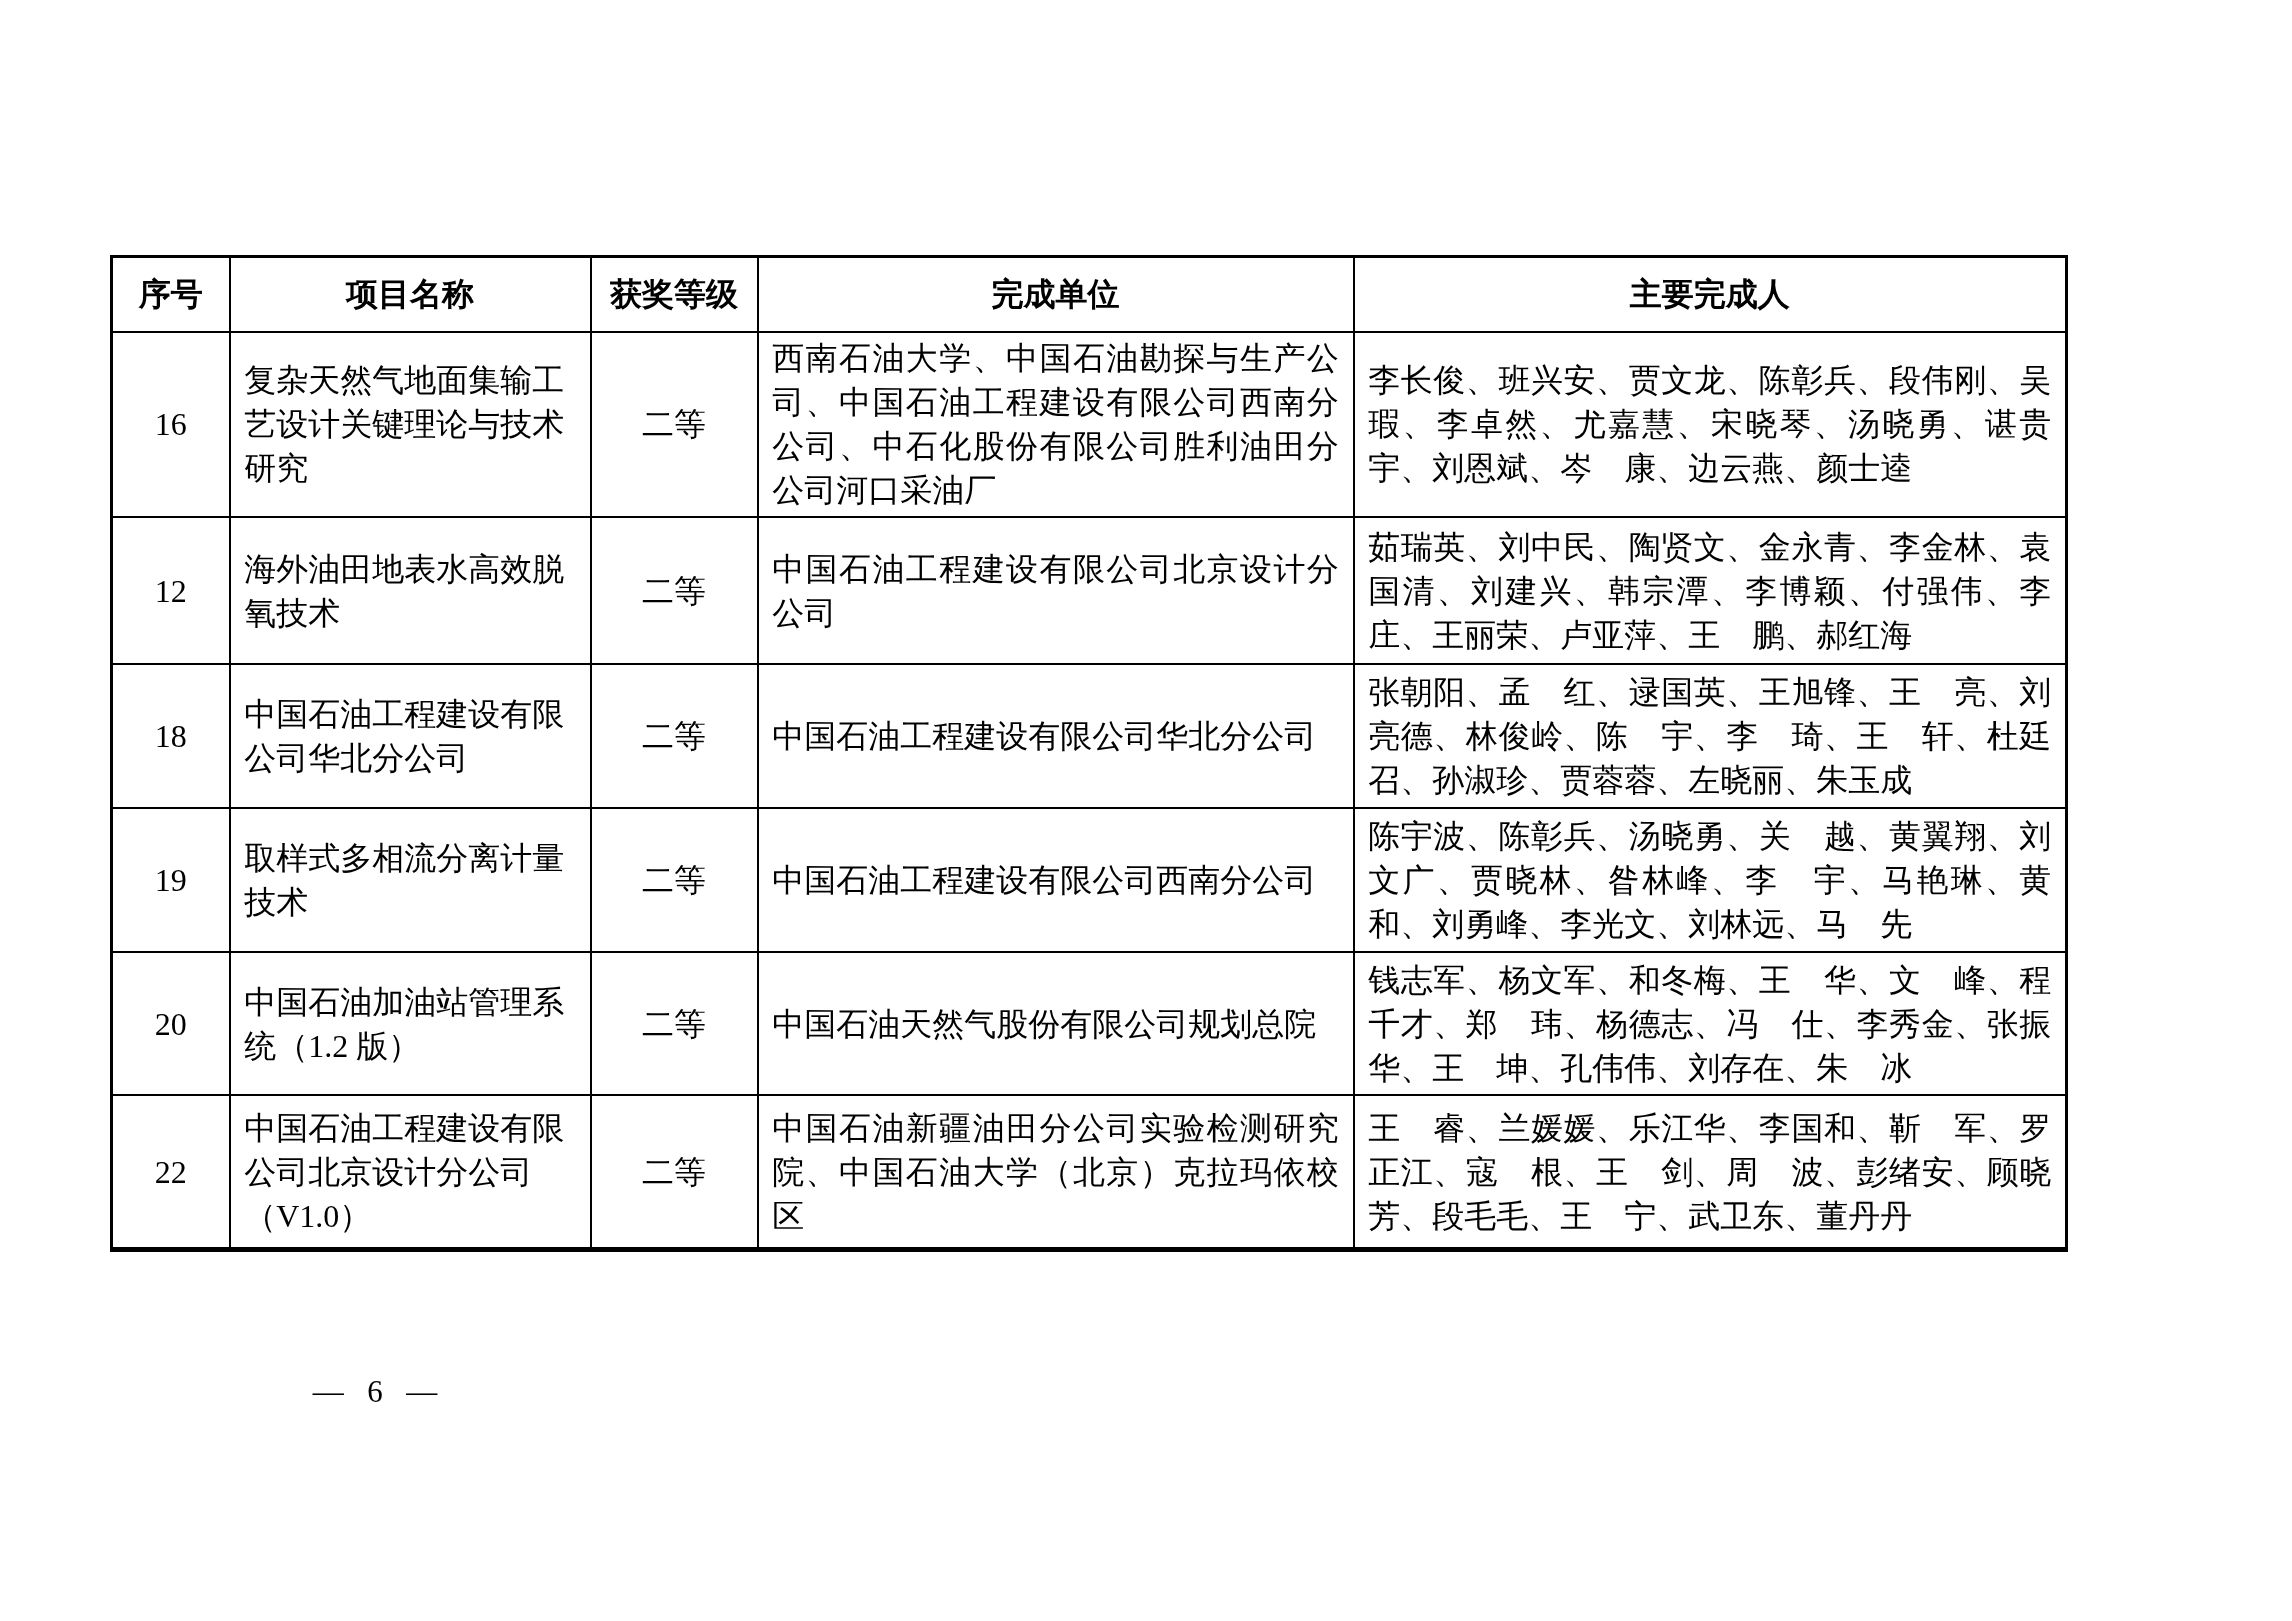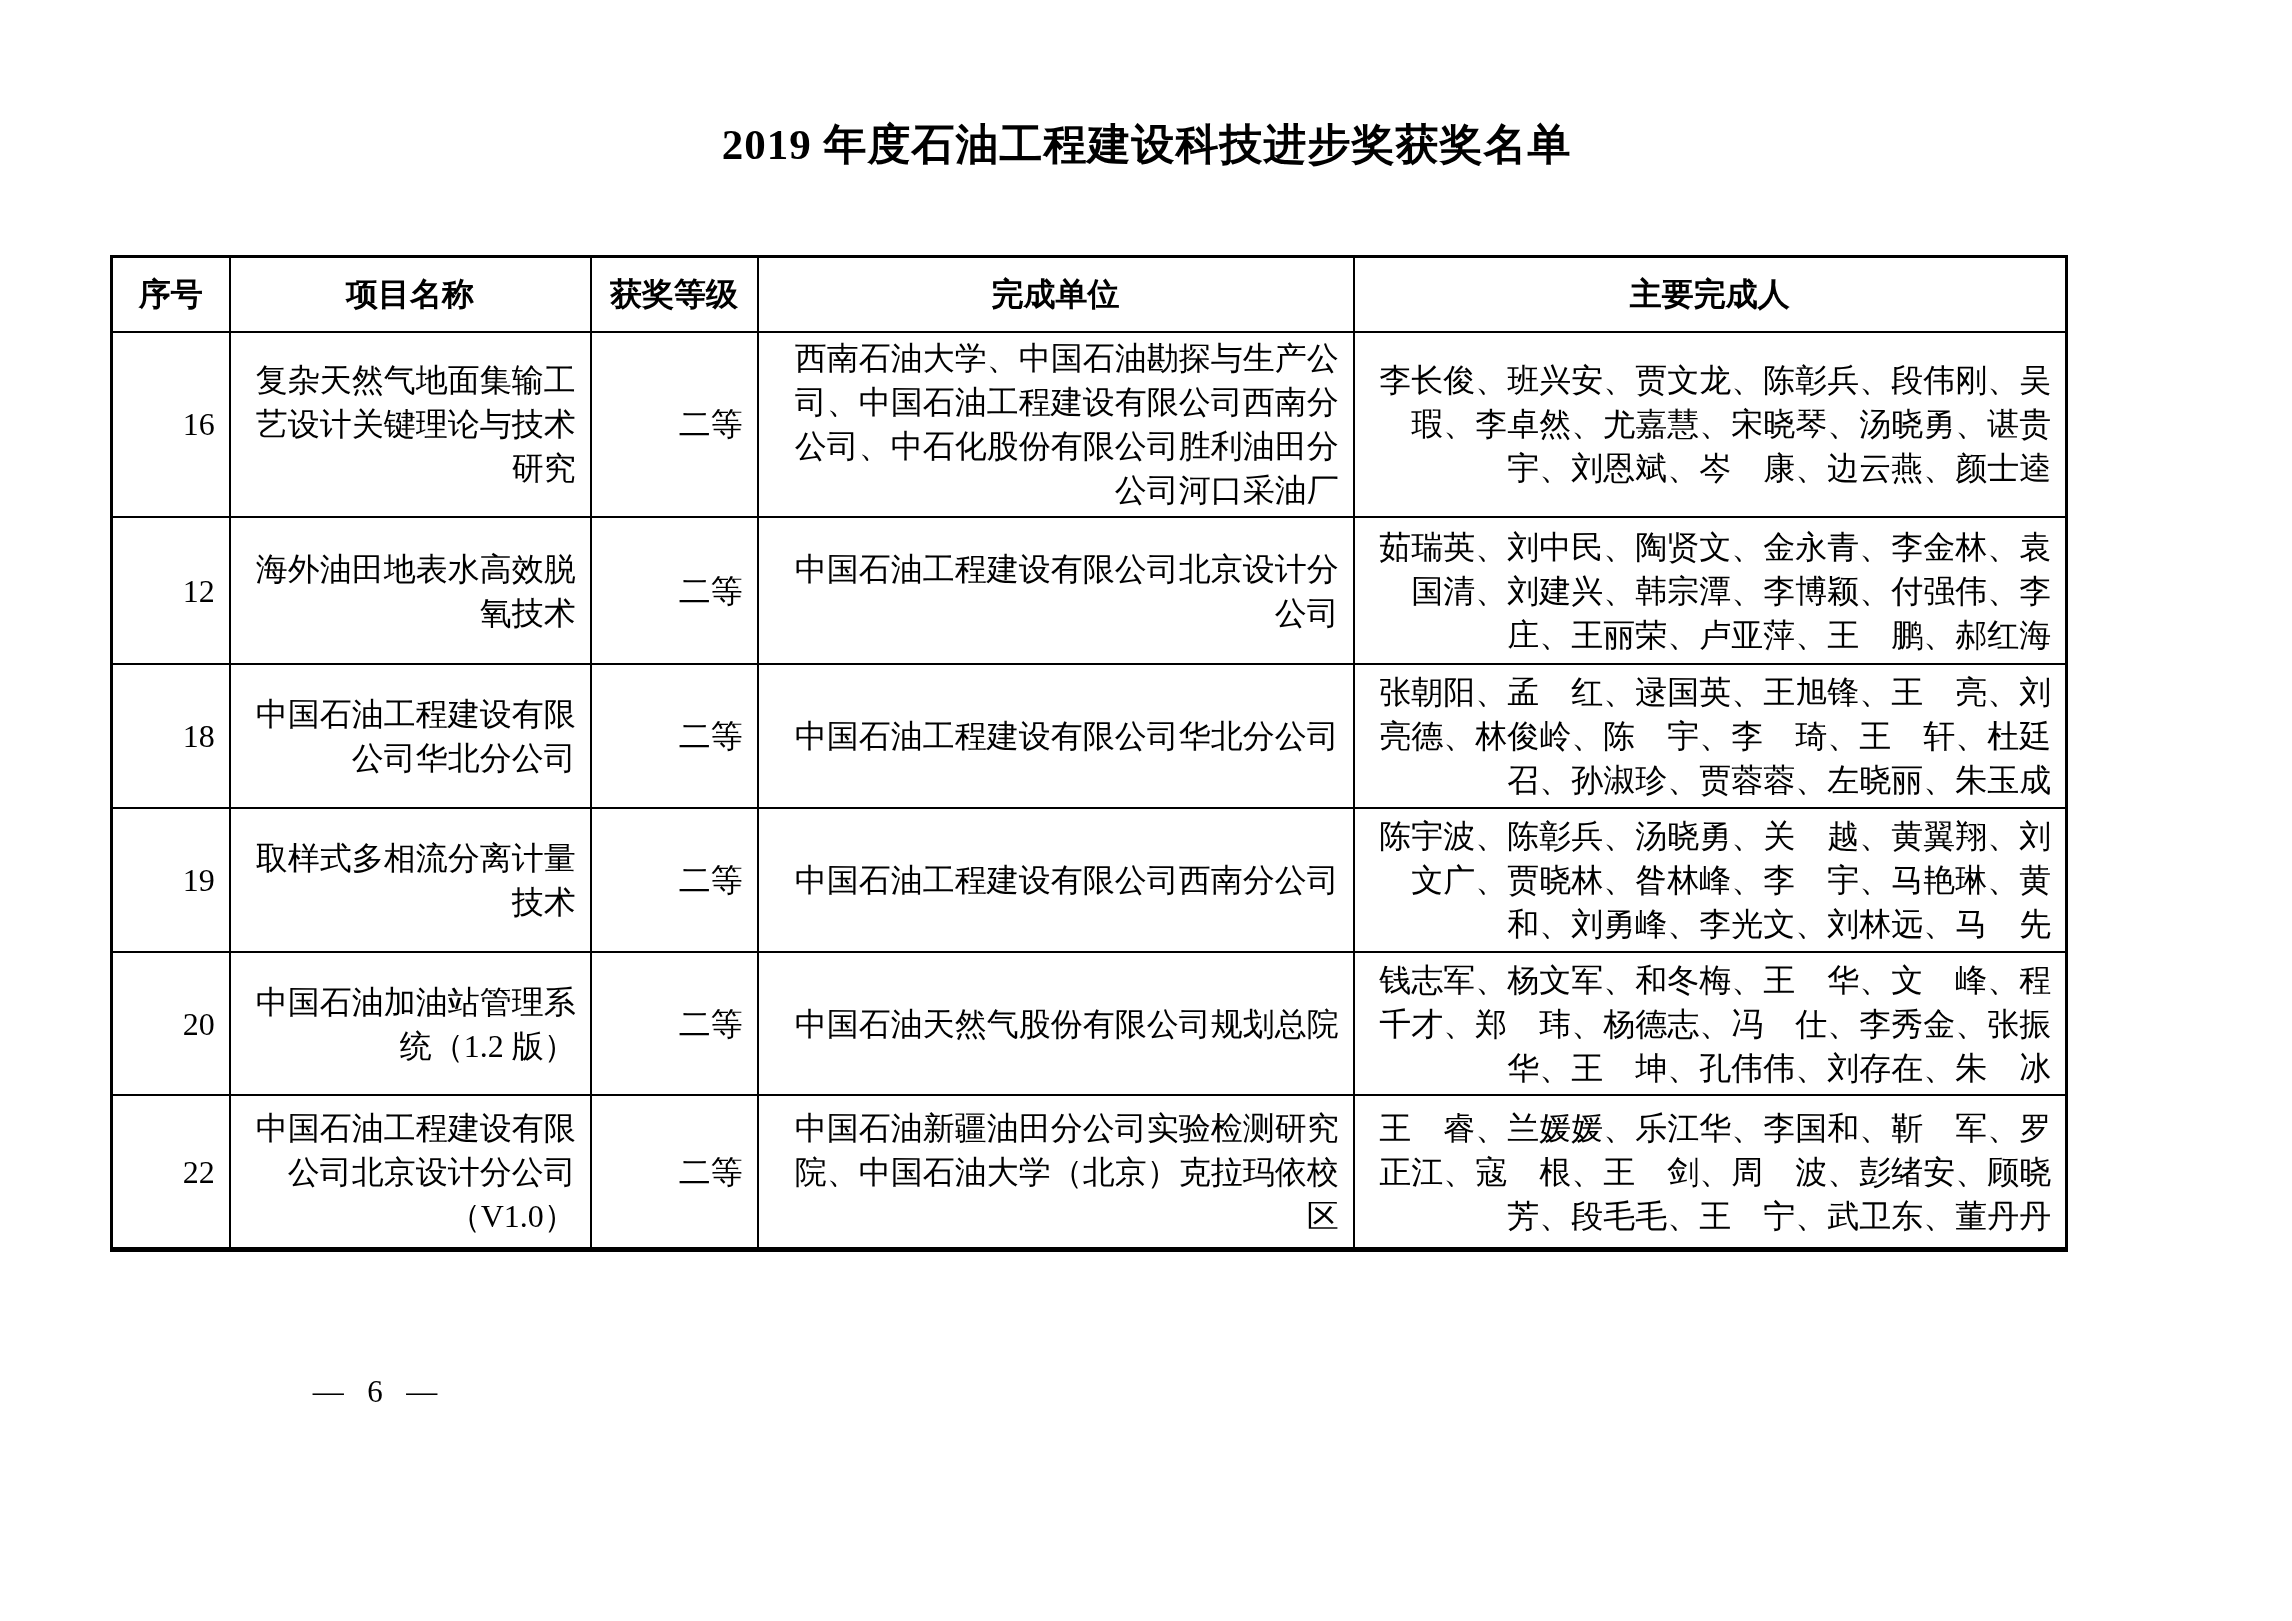--- a/index.html
+++ b/index.html
@@ -33,21 +33,20 @@
     font-size: 32px;
     border: 3.9px solid #000;
     border-bottom-width: 5.9px;
   }
   table.awards th, table.awards td {
     border: 2px solid #000;
     vertical-align: middle;
     line-height: 44px;
     padding: 3.9px 13.7px;
     overflow: hidden;
-    text-align: right;
   }
   table.awards th {
     font-weight: bold;
     text-align: center;
     padding: 3.9px 3.9px;
   }
   td.c-no    { text-align: center; padding: 3.9px 3.9px; }
   td.c-proj  { text-align: left; padding: 3.9px 21.6px; }
   td.c-grade { text-align: center; padding: 3.9px 3.9px; }
   td.c-org   { text-align: justify; padding: 3.9px 15.7px; margin-top: 28px; }
@@ -60,21 +59,20 @@
     text-align: center;
     font-size: 31px;
     word-spacing: 15.7px;
   }
 </style>
 </head>
 <body>
 
 <div class="page">
 
-  <h1 class="doc-title">2019 年度石油工程建设科技进步奖获奖名单</h1>
 
   <table class="awards">
     <colgroup>
       <col style="width:118px">
       <col style="width:361px">
       <col style="width:167px">
       <col style="width:596px">
       <col style="width:713px">
     </colgroup>
     <thead>

